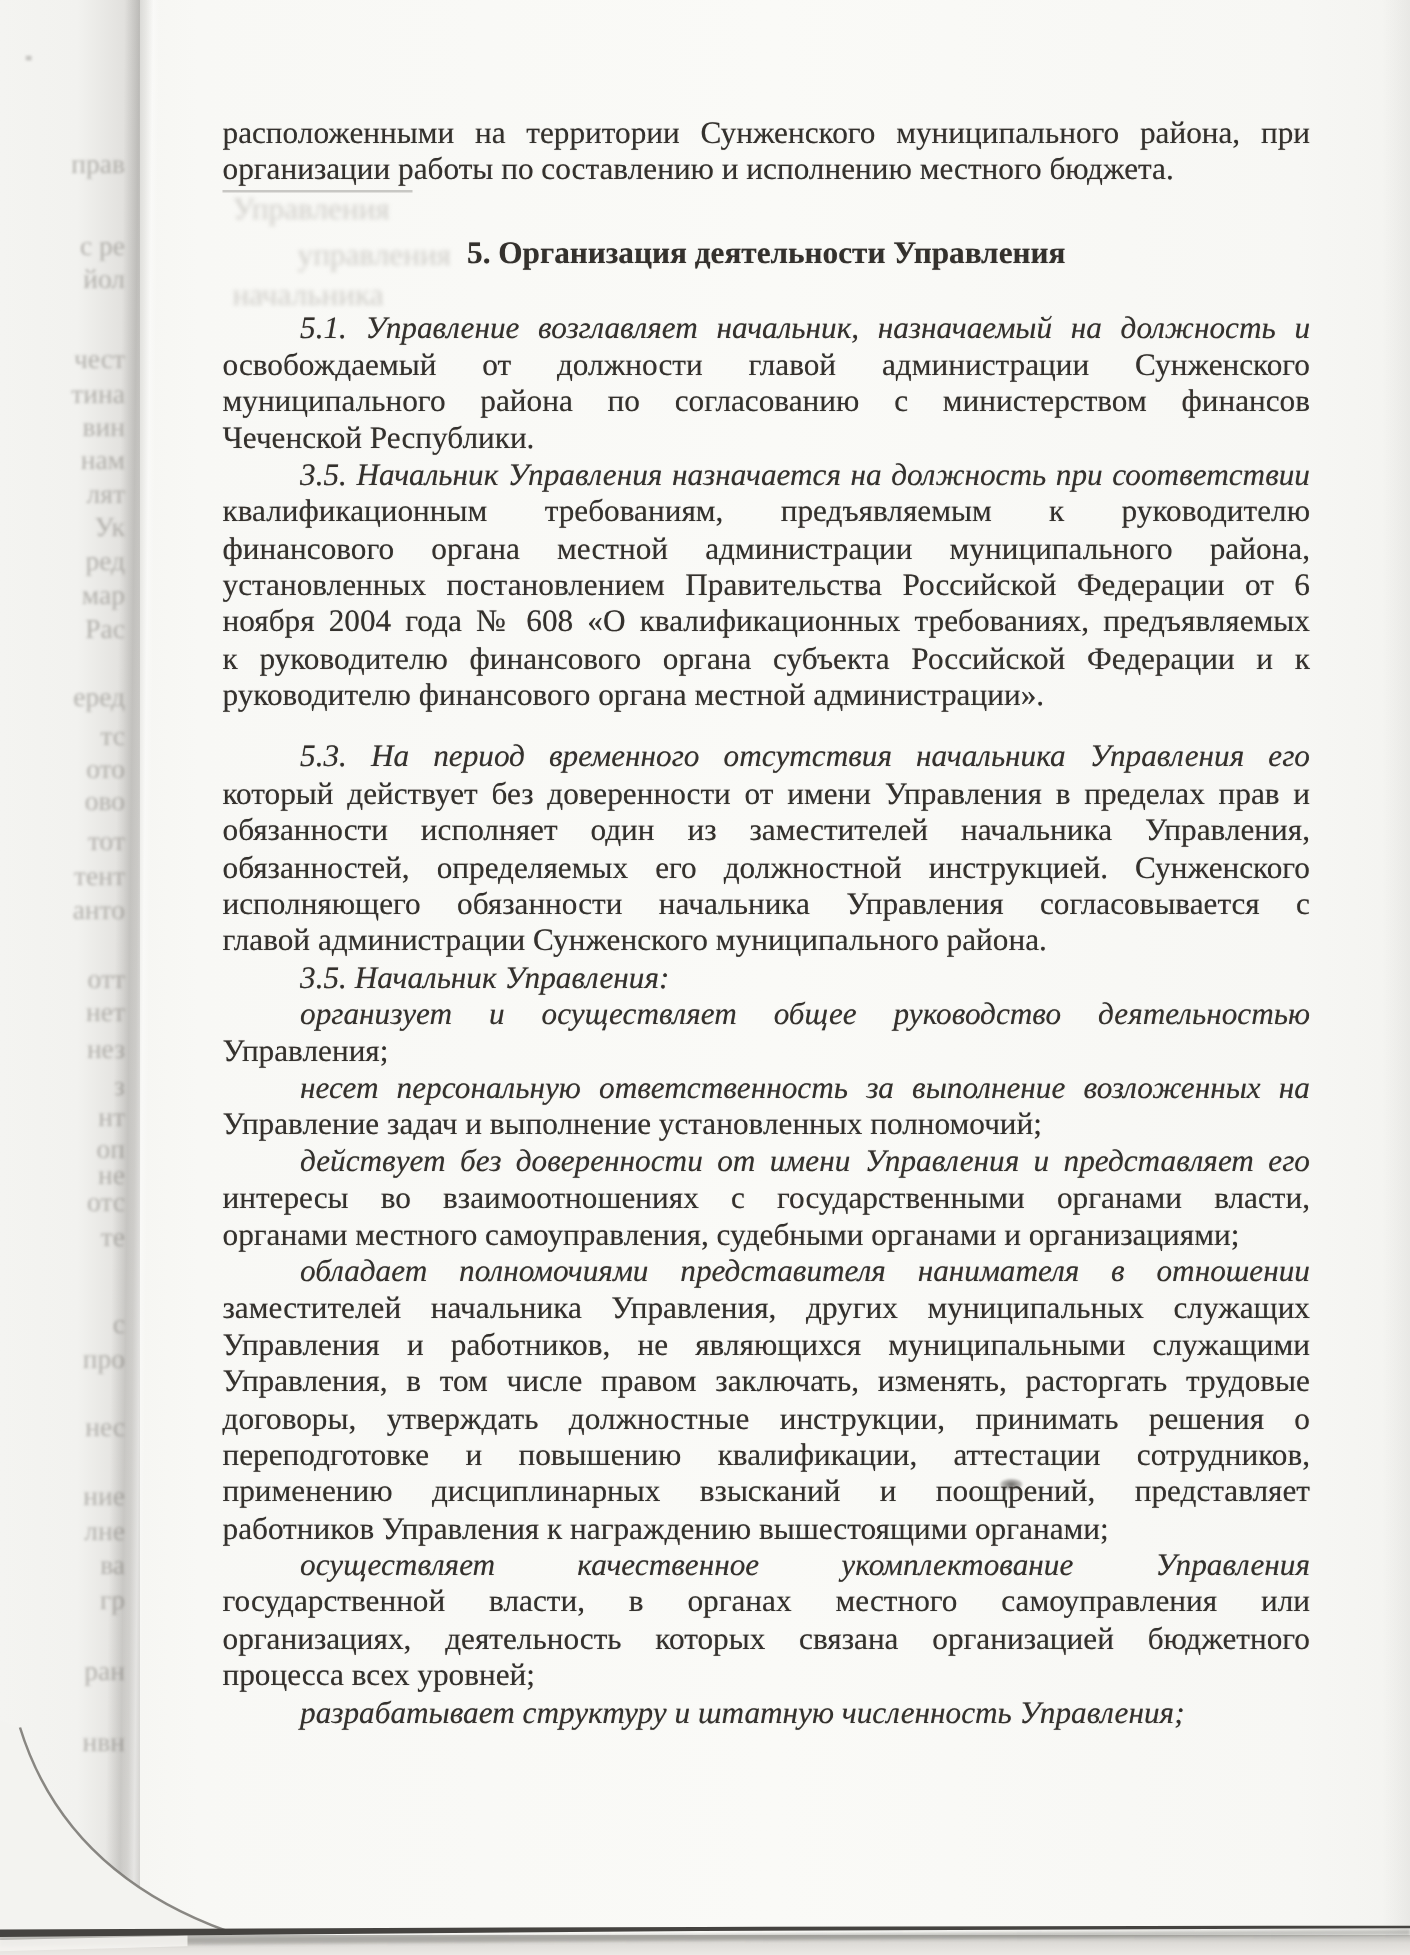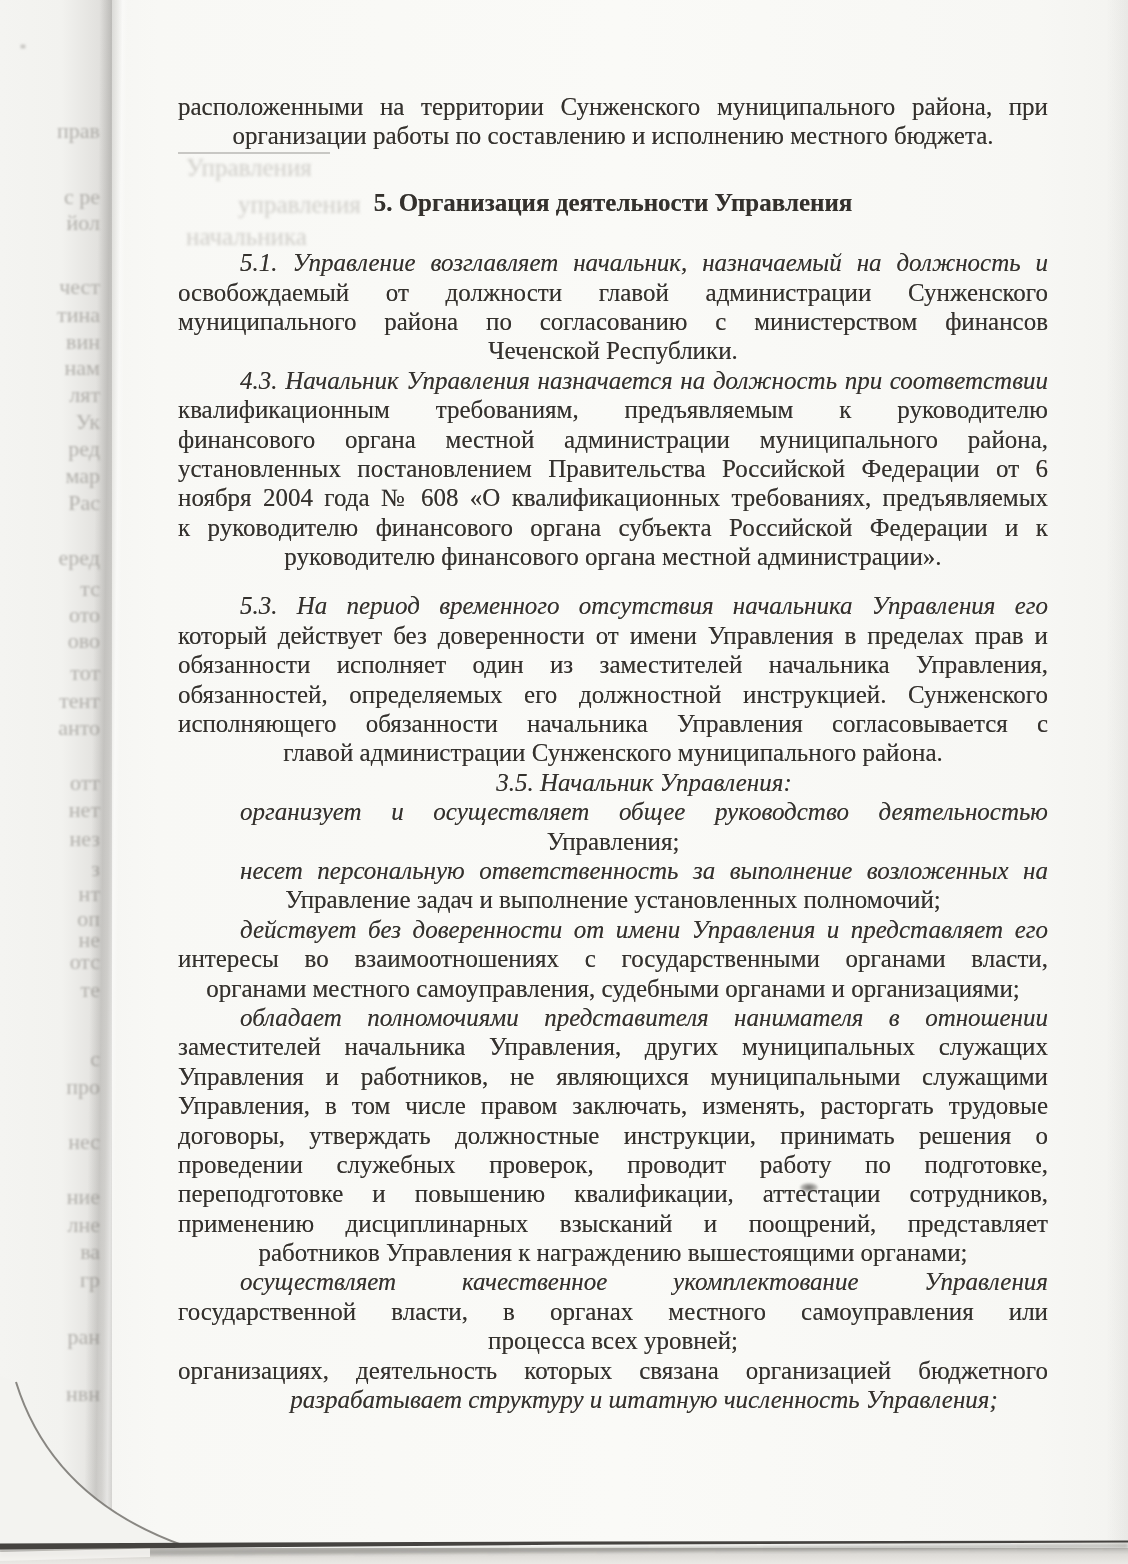--- a/index.html
+++ b/index.html
@@ -35,21 +35,21 @@
   }
   
   .text-block{
     position:absolute;left:178px;top:92px;width:870px;z-index:5;
     color:#34312d;
     text-shadow:0 0 0.6px rgba(52,49,45,0.55);
   }
   .para{margin:0;}
   .line{
     height:29.4px;line-height:29.4px;font-size:25px;
-    white-space:normal;text-align:center;
+    white-space:normal;text-align:left;
   }
   .line.j{text-align:justify;text-align-last:justify;}
   .line.ind{text-indent:62px;font-style:italic;}
   .para.heading{margin:37px 0 31px 0;}
   .para.heading .line{text-align:right;text-align-last:center;font-weight:bold;}
   .para.mt{margin-top:9px;}
   
   .ghost{
     position:absolute;z-index:3;color:#b3b0aa;font-size:25px;line-height:25px;
     filter:blur(1.8px);opacity:.6;white-space:nowrap;
@@ -134,21 +134,21 @@
       <div class="para heading">
         <div class="line">5. Организация деятельности Управления</div>
       </div>
       <div class="para">
         <div class="line j ind">5.1. Управление возглавляет начальник, назначаемый на должность и</div>
         <div class="line j">освобождаемый от должности главой администрации Сунженского</div>
         <div class="line j">муниципального района по согласованию с министерством финансов</div>
         <div class="line">Чеченской Республики.</div>
       </div>
       <div class="para">
-        <div class="line j ind">4.3. Начальник Управления назначается на должность при соответствии</div>
+        <div class="line j ind">3.5. Начальник Управления назначается на должность при соответствии</div>
         <div class="line j">квалификационным требованиям, предъявляемым к руководителю</div>
         <div class="line j">финансового органа местной администрации муниципального района,</div>
         <div class="line j">установленных постановлением Правительства Российской Федерации от 6</div>
         <div class="line j">ноября  2004 года № 608 «О квалификационных требованиях, предъявляемых</div>
         <div class="line j">к руководителю финансового органа субъекта Российской Федерации и к</div>
         <div class="line">руководителю финансового органа местной администрации».</div>
       </div>
       <div class="para mt" style="margin-top: 20px;">
         <div class="line j ind">5.3. На период временного отсутствия начальника Управления его</div>
         <div class="line j">который действует без доверенности от имени Управления в пределах прав и</div>
@@ -172,30 +172,29 @@
         <div class="line j ind">действует без доверенности от имени Управления и представляет его</div>
         <div class="line j">интересы во взаимоотношениях с государственными органами власти,</div>
         <div class="line">органами местного самоуправления, судебными органами и организациями;</div>
       </div>
       <div class="para">
         <div class="line j ind">обладает полномочиями представителя нанимателя в отношении</div>
         <div class="line j">заместителей начальника Управления, других муниципальных служащих</div>
         <div class="line j">Управления и работников, не являющихся муниципальными служащими</div>
         <div class="line j">Управления, в том числе правом заключать, изменять, расторгать трудовые</div>
         <div class="line j">договоры, утверждать должностные инструкции, принимать решения о</div>
-        <div class="line j">проведении служебных проверок, проводит работу по подготовке,</div>
         <div class="line j">переподготовке и повышению квалификации, аттестации сотрудников,</div>
         <div class="line j">применению дисциплинарных взысканий и поощрений, представляет</div>
         <div class="line">работников Управления к награждению вышестоящими органами;</div>
       </div>
       <div class="para">
         <div class="line j ind">осуществляет качественное укомплектование Управления</div>
         <div class="line j">государственной власти, в органах местного самоуправления или</div>
+        <div class="line j">организациях, деятельность которых связана организацией бюджетного</div>
         <div class="line">процесса всех уровней;</div>
-        <div class="line j">организациях, деятельность которых связана организацией бюджетного</div>
       </div>
       <div class="para">
         <div class="line ind">разрабатывает структуру и штатную численность Управления;</div>
       </div>
     </div>
 
   <div class="corner-mark"></div>
   <div class="underline-artifact"></div>
   <div class="ink-smudge"></div>
 

